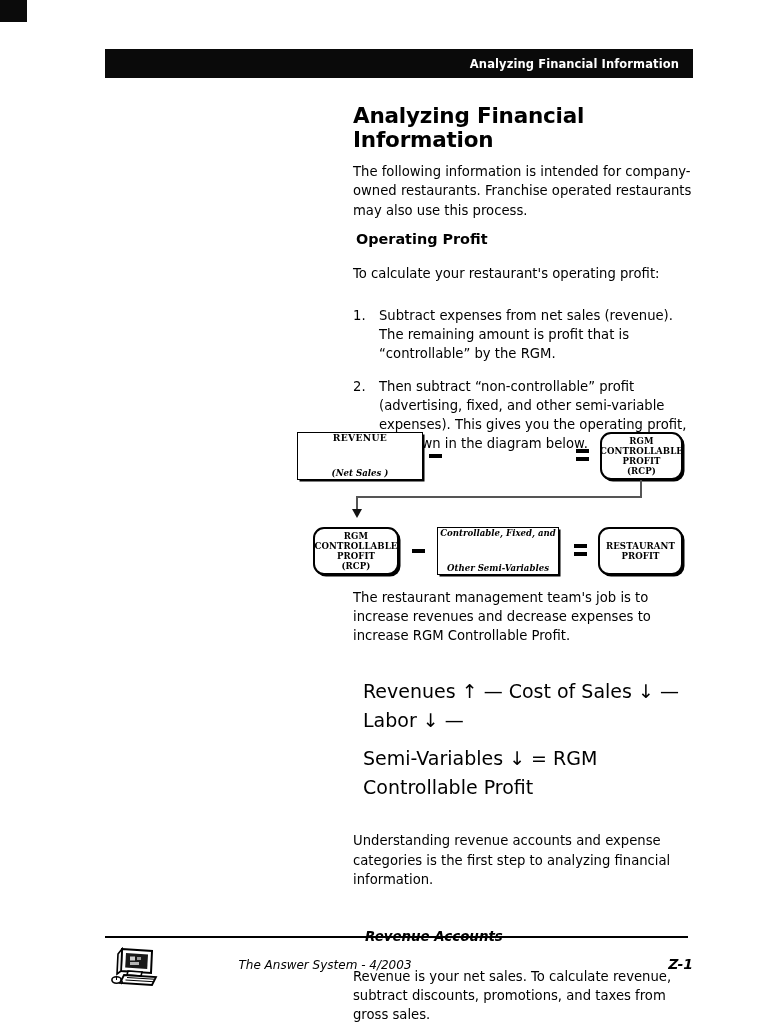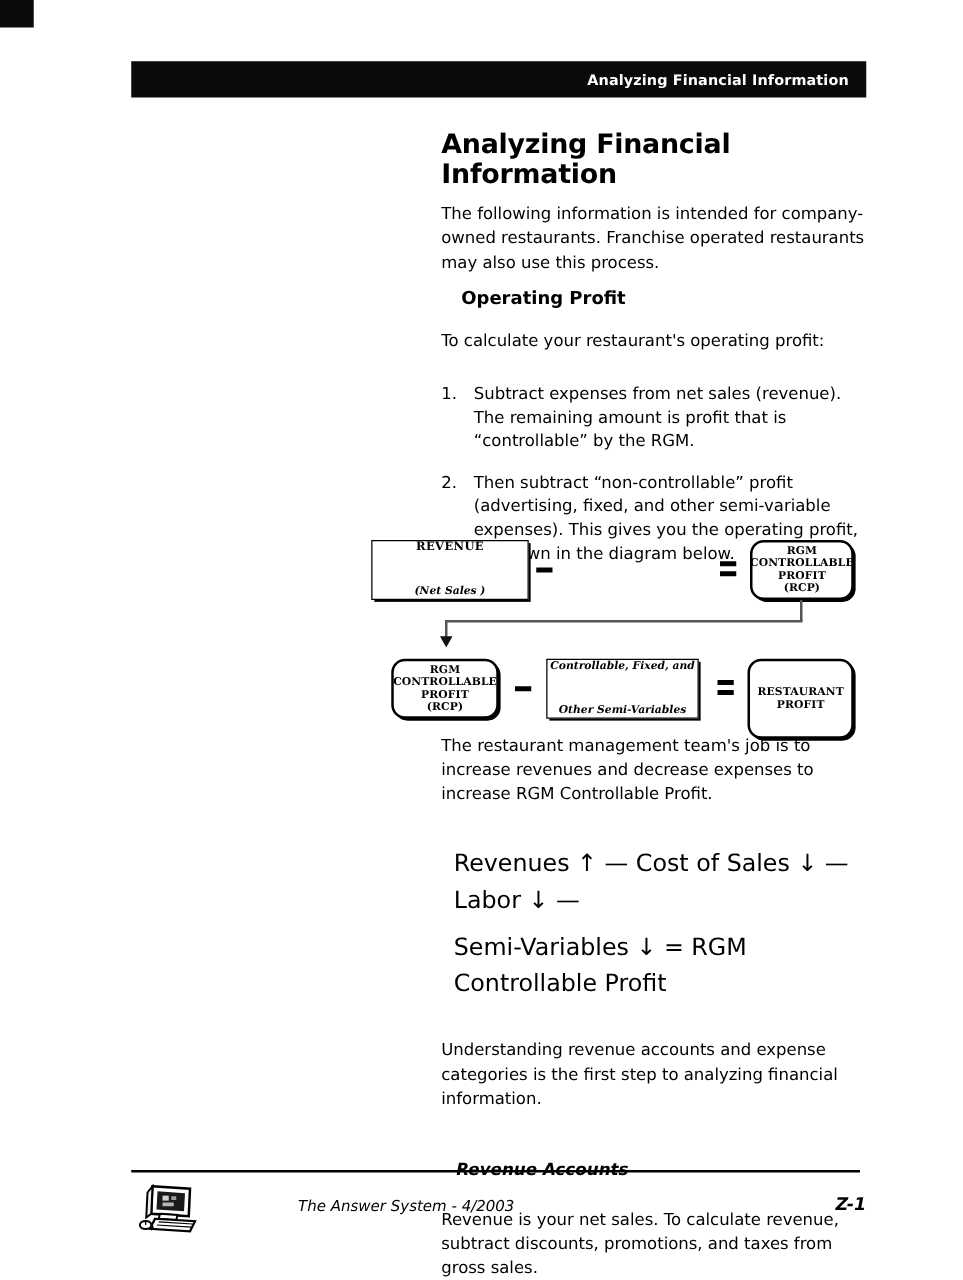--- a/index.html
+++ b/index.html
@@ -57,21 +57,21 @@
     line-height: 1.1;
   }
   p.body-text {
     font-size: 13.2px;
     line-height: 1.45;
     margin: 0 0 10px 0;
   }
   h2.section-head {
     font-size: 14.4px;
     font-weight: bold;
-    margin: 0 0 4px 16px;
+    margin: 0 0 4px 3px;
     line-height: 1.3;
   }
   h3.subsection-head {
     font-size: 13.4px;
     font-weight: bold;
     font-style: italic;
     margin: 0 0 11px 12px;
   }
   .spacer-sm { height: 12px; }
   .spacer-md { height: 20px; }
@@ -289,21 +289,21 @@
   <div class="dbox rect" style="left:437px; top:527px; width:122px; height:48px;">
     <div class="iline">Controllable, Fixed, and</div>
     <div class="iline">Other Semi-Variables</div>
   </div>
 
   <div class="op eq" style="left:569px; top:540px; width:22px; height:20px;">
     <div class="bar"></div>
     <div class="bar"></div>
   </div>
 
-  <div class="dbox round" style="left:598px; top:527px; width:85px; height:64px;">
+  <div class="dbox round" style="left:598px; top:527px; width:85px; height:48px;">
     <div class="bline small">RESTAURANT</div>
     <div class="bline small">PROFIT</div>
   </div>
 </div>
 
 <div class="content" style="top:588px;">
   <p class="body-text">The restaurant management team's job is to increase revenues and decrease expenses to increase RGM Controllable Profit.</p>
   <div class="spacer-sm"></div>
   <p class="formula">Revenues ↑ — Cost of Sales ↓ — Labor ↓ —</p>
   <p class="formula">Semi-Variables ↓ = RGM Controllable Profit</p>

